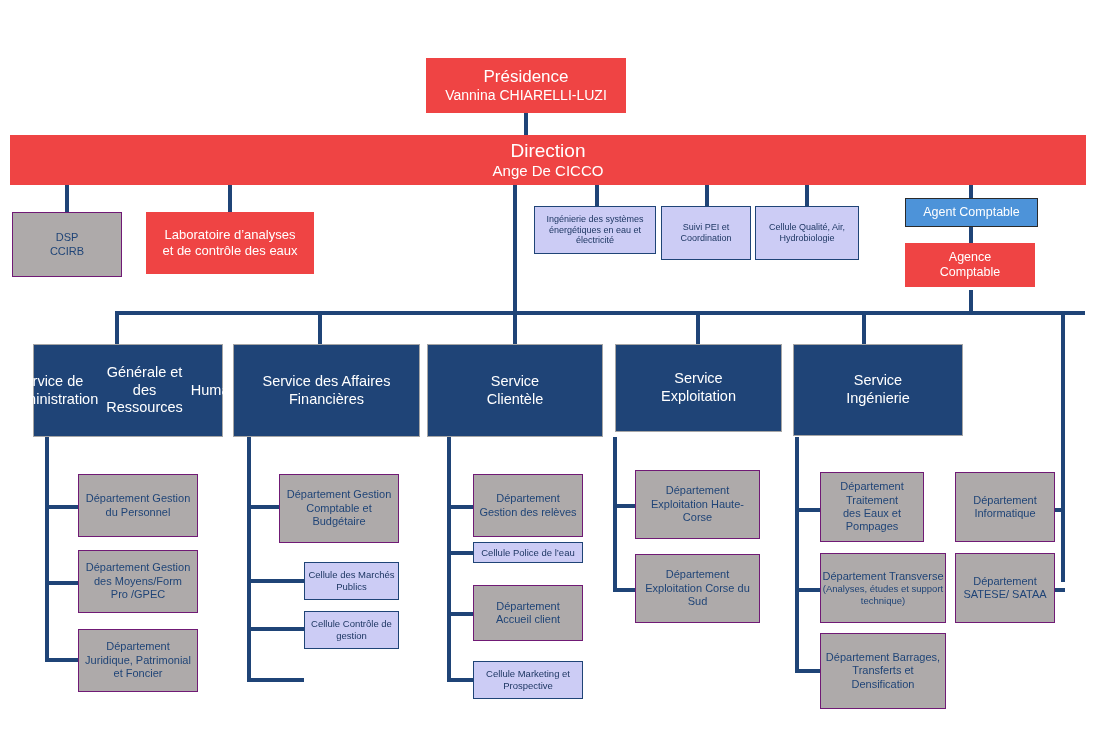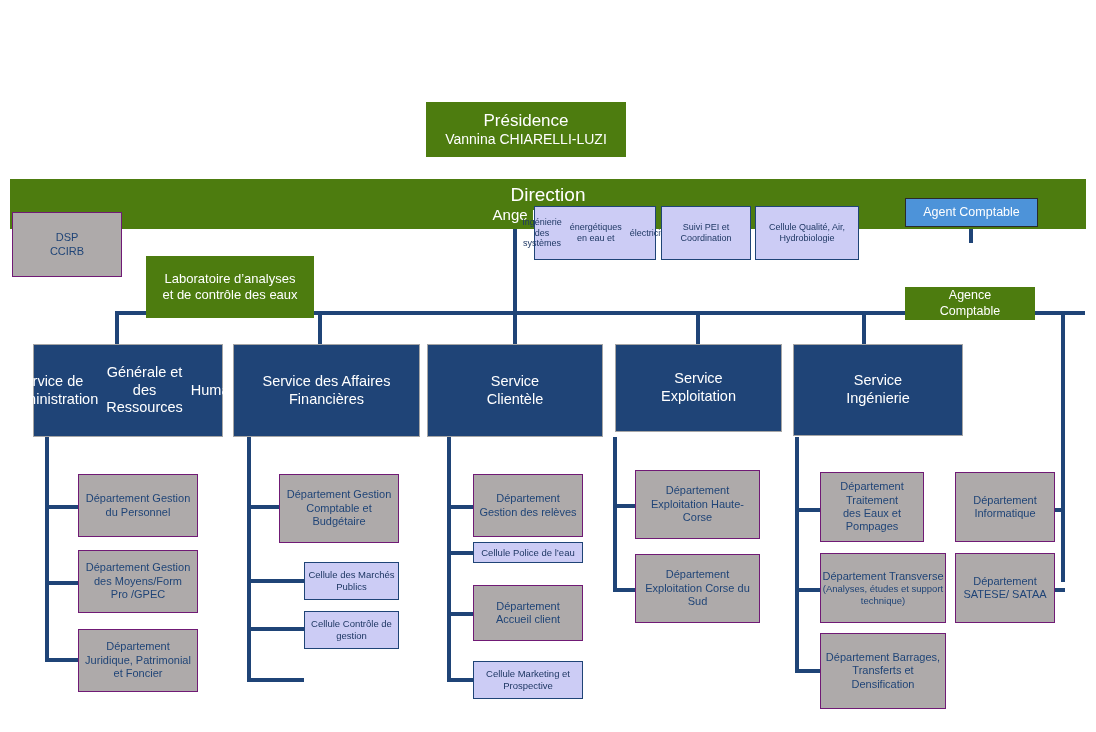--- a/index.html
+++ b/index.html
@@ -29,24 +29,23 @@
   }
   .node span { display: block; width: 100%; padding: 0 4px; }
 
   
   .n-navy {
     background: #1f4477;
     color: #ffffff;
     border: 1px solid #a6a6a6;
   }
   .n-navy-plain {
-    background: #4d7c0f;
+    background: #ef4444;
     color: #ffffff;
     border: none;
-    margin-top: 44px;
   }
   
   .n-lightblue {
     background: #4d93d9;
     color: #ffffff;
     border: 1px solid #2a2a2a;
   }
   
   .n-gray {
     background: #aeaaaa;
@@ -148,41 +147,41 @@
   <div class="node n-gray" style="left:12px; top:212px; width:110px; height:65px; flex-direction:column;">
     <span class="t-small">DSP</span>
     <span class="t-small">CCIRB</span>
   </div>
 
   <div class="node n-navy-plain" style="left:146px; top:212px; width:168px; height:62px; flex-direction:column;">
     <span class="t-mid">Laboratoire d’analyses</span>
     <span class="t-mid">et de contrôle des eaux</span>
   </div>
 
-  <div class="node n-lav" style="left:534px; top:206px; width:122px; height:54px; flex-direction:row;">
+  <div class="node n-lav" style="left:534px; top:206px; width:122px; height:48px; flex-direction:column;">
     <span class="t-tiny">Ingénierie des systèmes</span>
     <span class="t-tiny">énergétiques en eau et</span>
     <span class="t-tiny">électricité</span>
   </div>
 
   <div class="node n-lav" style="left:661px; top:206px; width:90px; height:54px; flex-direction:column;">
     <span class="t-tiny">Suivi PEI et</span>
     <span class="t-tiny">Coordination</span>
   </div>
 
   <div class="node n-lav" style="left:755px; top:206px; width:104px; height:54px; flex-direction:column;">
     <span class="t-tiny">Cellule Qualité, Air,</span>
     <span class="t-tiny">Hydrobiologie</span>
   </div>
 
   <div class="node n-lightblue" style="left:905px; top:198px; width:133px; height:29px;">
     <span class="t-dept">Agent Comptable</span>
   </div>
 
-  <div class="node n-navy-plain" style="left:905px; top:243px; width:130px; height:33px; flex-direction:column;">
+  <div class="node n-navy-plain" style="left:905px; top:243px; width:130px; height:44px; flex-direction:column;">
     <span class="t-dept">Agence</span>
     <span class="t-dept">Comptable</span>
   </div>
 
   <div class="node n-navy" style="left:33px; top:344px; width:190px; height:93px; flex-direction:row;">
     <span class="t-svc">Service de l’Administration</span>
     <span class="t-svc">Générale et des Ressources</span>
     <span class="t-svc">Humaines</span>
   </div>
 

